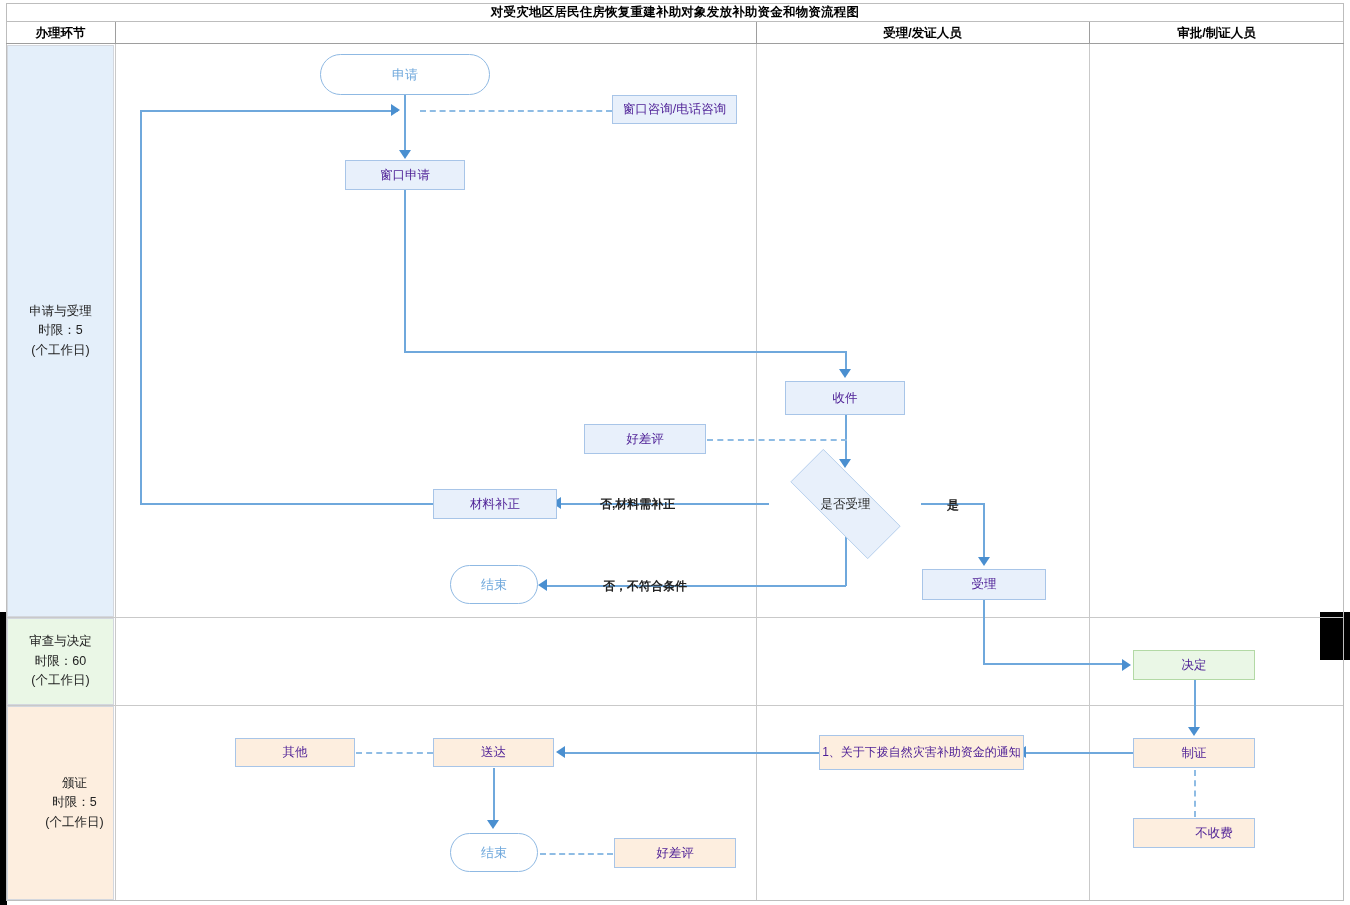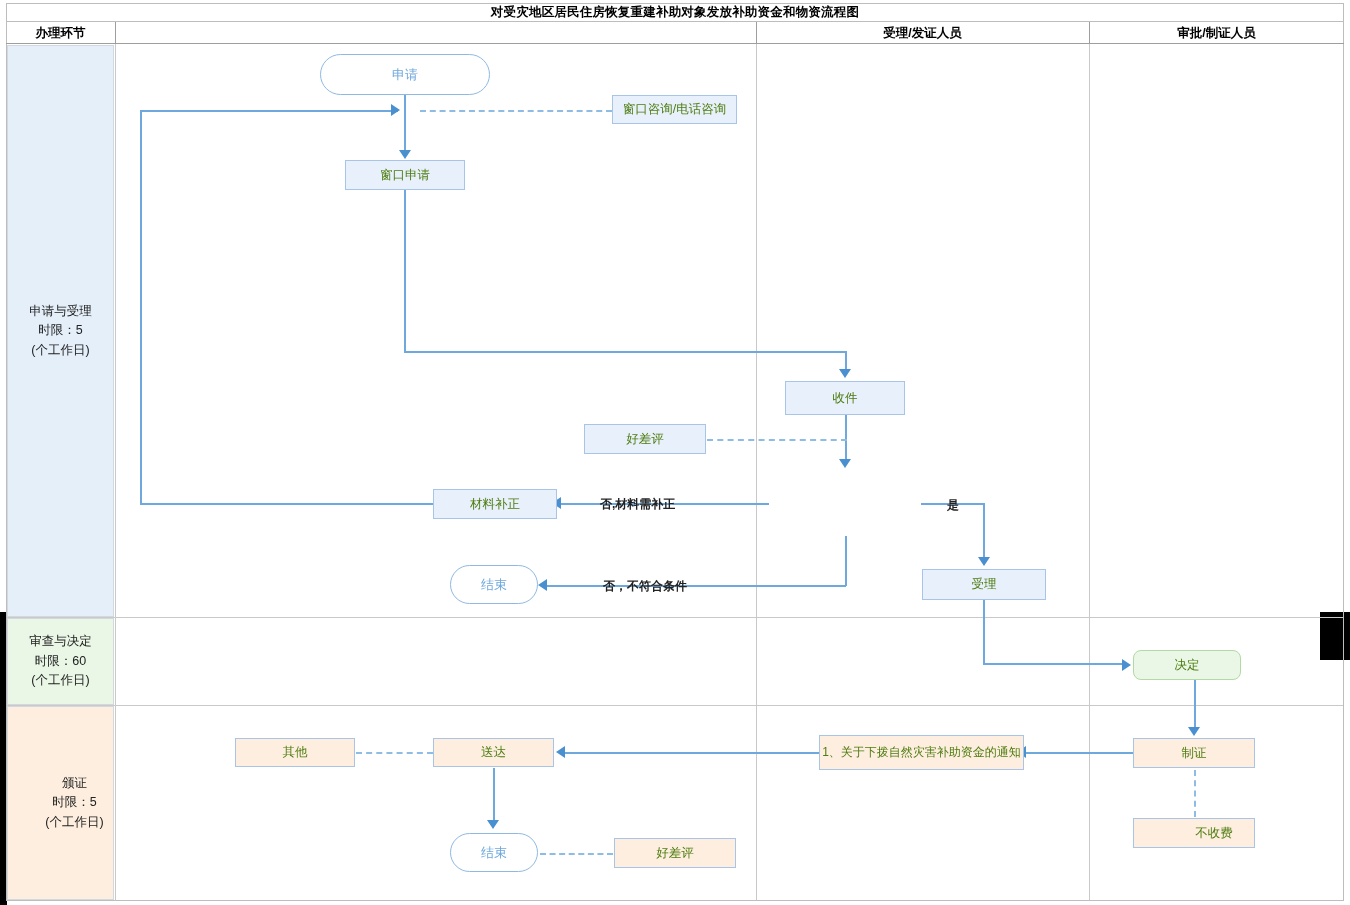--- a/index.html
+++ b/index.html
@@ -67,21 +67,21 @@
     align-items: center; justify-content: center;
     font-size: 12.5px; color: #222; line-height: 1.55;
     text-align: center;
   }
   .stage span { display: block; }
   
   .node {
     position: absolute;
     box-sizing: border-box;
     display: flex; align-items: center; justify-content: center;
-    font-size: 12.5px; color: #4d7c0f;
+    font-size: 12.5px; color: #4c1d95;
     border: 1px solid #a8c5e8;
     text-align: center;
     white-space: nowrap;
   }
   .n-blue   { background: #e8f0fb; }
   .n-green  { background: #eaf7e6; border-color: #b3d9a5; }
   .n-peach  { background: #fdeedf; }
   .n-term {
     background: #ffffff;
     border: 1.4px solid #8fb9e3;
@@ -215,29 +215,33 @@
   <div class="ln ln-v" style="left:845px;top:536px;height:50px;"></div>
   <div class="ln ln-h" style="left:545px;top:585px;width:301px;"></div>
   <div class="arw arw-l" style="left:538px;top:579px;"></div>
   <div class="elbl" style="left:603px;top:578px;">否，不符合条件</div>
 
   <div class="node n-term" style="left:320px;top:54px;width:170px;height:41px;">申请</div>
   <div class="node n-blue" style="left:612px;top:95px;width:125px;height:29px;">窗口咨询/电话咨询</div>
   <div class="node n-blue" style="left:345px;top:160px;width:120px;height:30px;">窗口申请</div>
   <div class="node n-blue" style="left:785px;top:381px;width:120px;height:34px;">收件</div>
   <div class="node n-blue" style="left:584px;top:424px;width:122px;height:30px;">好差评</div>
+  <div class="n-diamond" style="left:768px;top:471px;width:155px;height:66px;">
+    <div class="dm-shape"></div>
+    <div class="dm-txt">是否受理</div>
+  </div>
   <div class="node n-blue" style="left:433px;top:489px;width:124px;height:30px;">材料补正</div>
   <div class="node n-term" style="left:450px;top:565px;width:88px;height:39px;">结束</div>
   <div class="node n-blue" style="left:922px;top:569px;width:124px;height:31px;">受理</div>
 
   <div class="ln ln-thick-v" style="left:983px;top:600px;height:65px;"></div>
   <div class="ln ln-thick-h" style="left:983px;top:663px;width:143px;"></div>
   <div class="arw arw-r" style="left:1122px;top:659px;"></div>
 
-  <div class="node n-green" style="left:1133px;top:650px;width:108px;height:30px;border-radius:8px;">决定</div>
+  <div class="node n-green" style="left:1133px;top:650px;width:122px;height:30px;">决定</div>
 
   <div class="ln ln-thick-v" style="left:1194px;top:680px;height:51px;"></div>
   <div class="arw arw-d" style="left:1188px;top:727px;"></div>
 
   <div class="ln ln-h" style="left:563px;top:752px;width:570px;"></div>
   <div class="arw arw-l" style="left:556px;top:746px;"></div>
   <div class="arw arw-l" style="left:1017px;top:746px;"></div>
 
   <div class="dash-h" style="left:356px;top:752px;width:77px;"></div>
 

